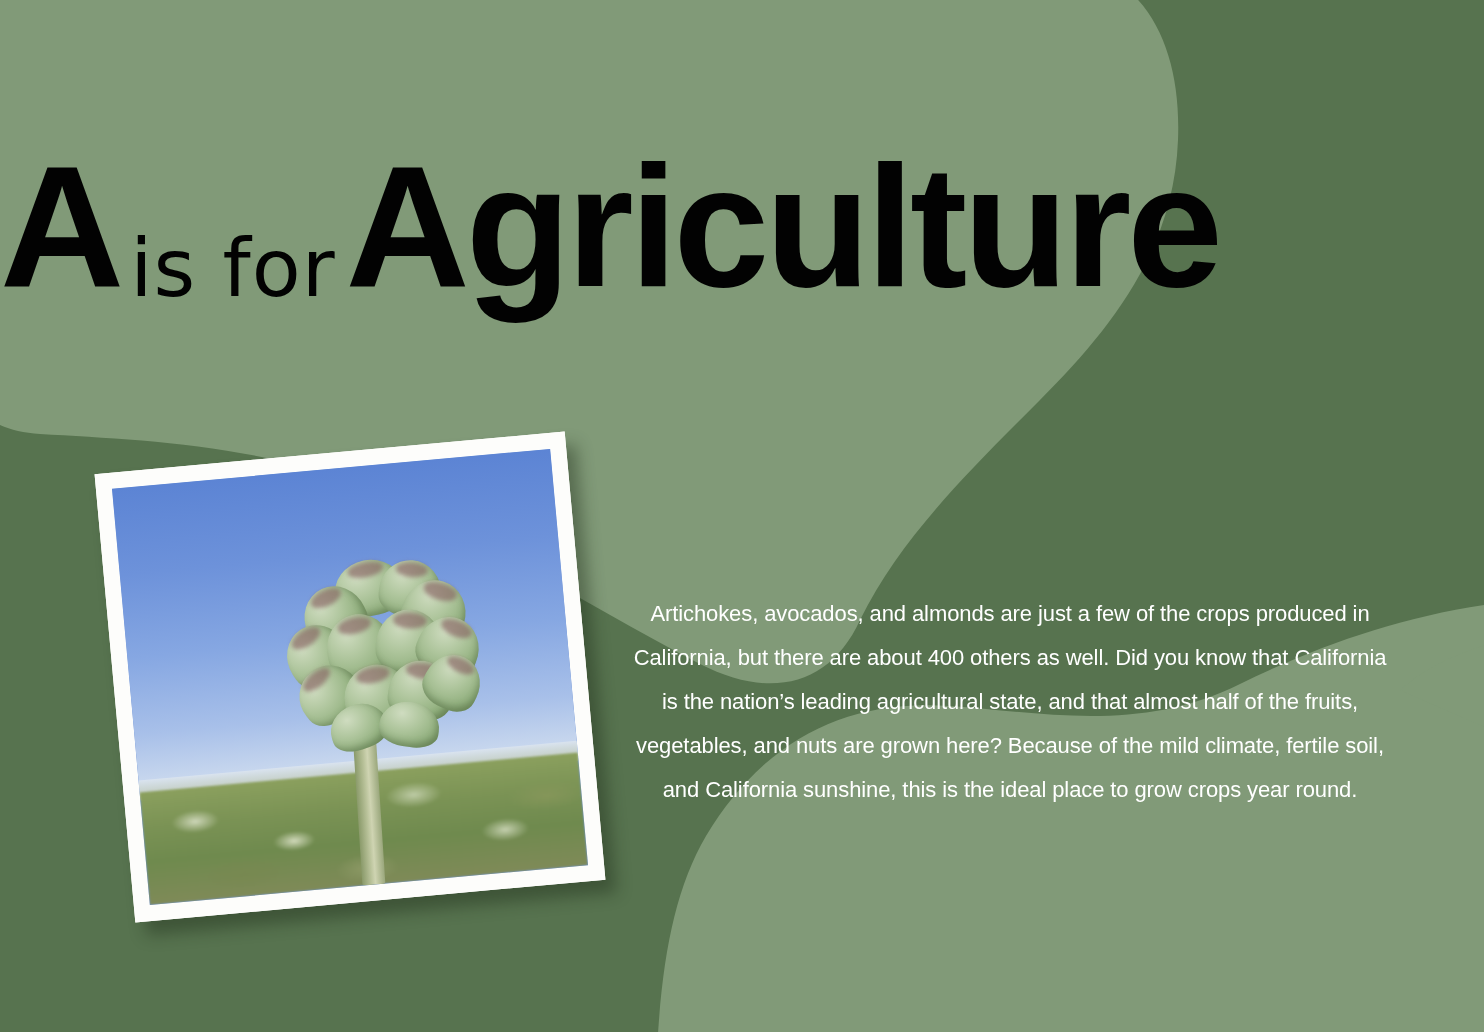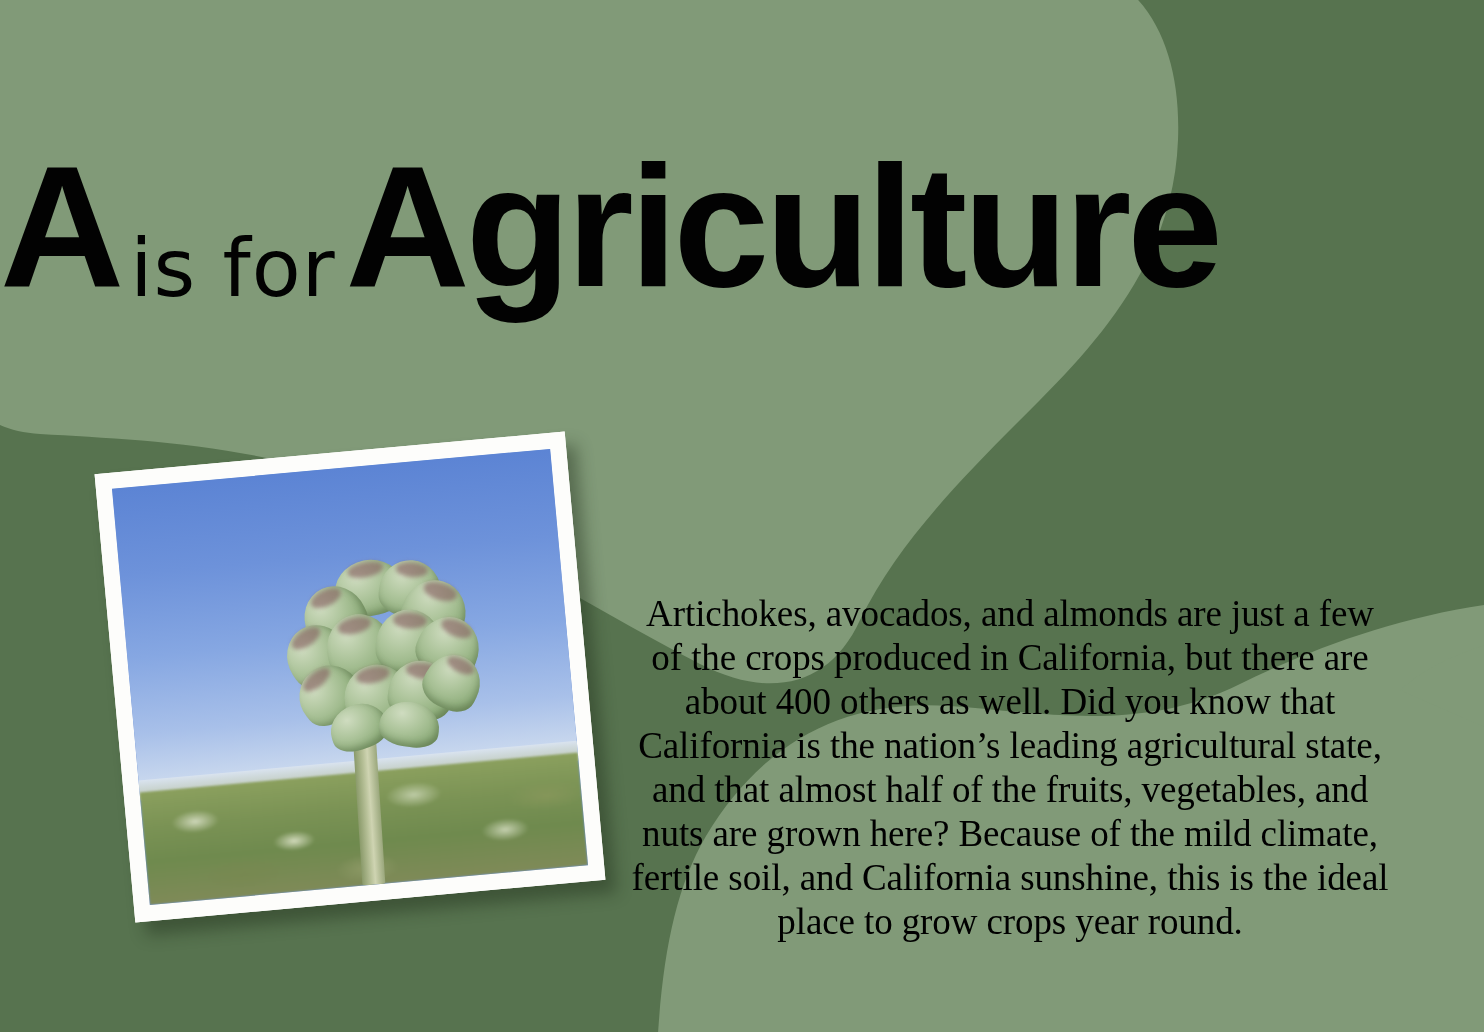--- a/index.html
+++ b/index.html
@@ -144,24 +144,24 @@
     filter: blur(2px);
   }
 
   
   #body-copy {
     position: absolute;
     left: 630px;
     top: 592px;
     width: 760px;
     text-align: center;
-    font-family: Liberation Serif, serif;
-    font-size: 37px;
+    font-family: Liberation Sans, sans-serif;
+    font-size: 22px;
     line-height: 44px;
-    color: #000000;
+    color: #ffffff;
     letter-spacing: -0.1px;
   }
 </style>
 </head>
 <body>
 
 <div id="slide">
 
   <svg class="bg-layer" viewBox="0 0 1484 1032" preserveAspectRatio="none">
     <rect x="0" y="0" width="1484" height="1032" fill="#57734f"></rect>

